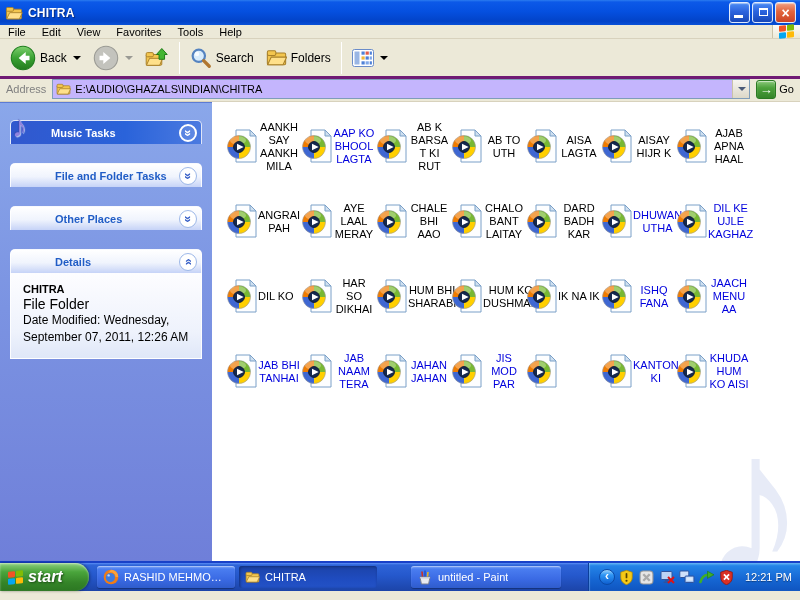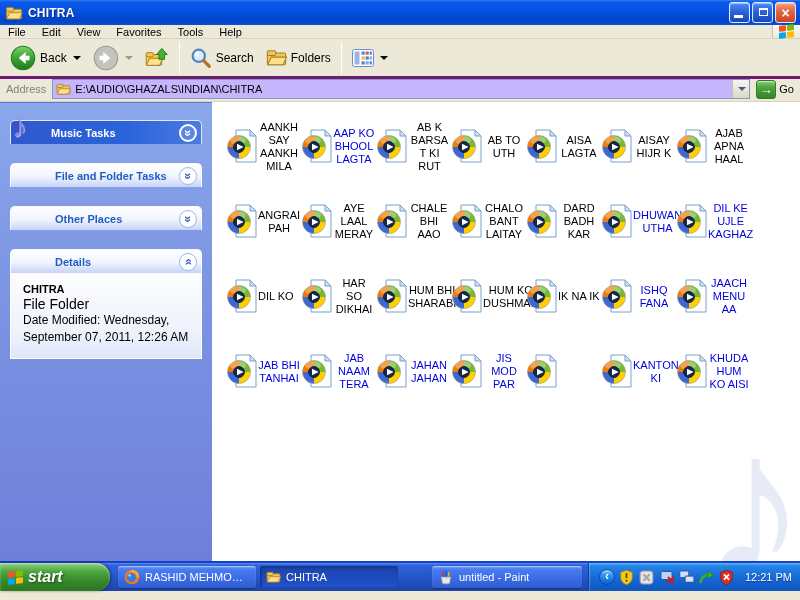--- a/index.html
+++ b/index.html
@@ -108,21 +108,21 @@
   .file-label.black { color:#000; }
   .file-label.hot { color:#0000dd; }
   
   .win-bottom { height:2px; background:#1941c8; }
   
   .taskbar {
     height:28px; display:flex; align-items:stretch;
     background:linear-gradient(180deg,#5c8ff5 0%,#2e64d8 7%,#2558cc 45%,#1c44a8 100%);
   }
   .start-btn {
-    width:110px; flex:none; display:flex; align-items:center; gap:5px; padding-left:8px; cursor:pointer;
+    width:89px; flex:none; display:flex; align-items:center; gap:5px; padding-left:8px; cursor:pointer;
     background:linear-gradient(180deg,#8ed17f 0%,#4aa53c 32%,#348428 70%,#2c7722 100%);
     border-radius:0 14px 14px 0; box-shadow:1px 0 3px rgba(0,0,0,.4), inset 0 1px 2px rgba(255,255,255,.5);
   }
   .start-text { color:#fff; font-weight:bold; font-style:italic; font-size:16px; text-shadow:1px 1px 2px #1d4d16; }
   .tasks { display:flex; align-items:center; gap:4px; padding-left:8px; }
   .task {
     height:22px; border-radius:3px; display:flex; align-items:center; gap:5px; padding:0 6px; cursor:pointer;
     color:#fff; font-size:11px; white-space:nowrap; overflow:hidden;
   }
   .task.inactive { background:linear-gradient(180deg,#7ca4f7 0%,#4a7df0 14%,#3a6ae4 60%,#2f5ccc 100%); box-shadow:inset 0 1px 1px rgba(255,255,255,.4), 0 1px 1px rgba(0,0,0,.3); }

